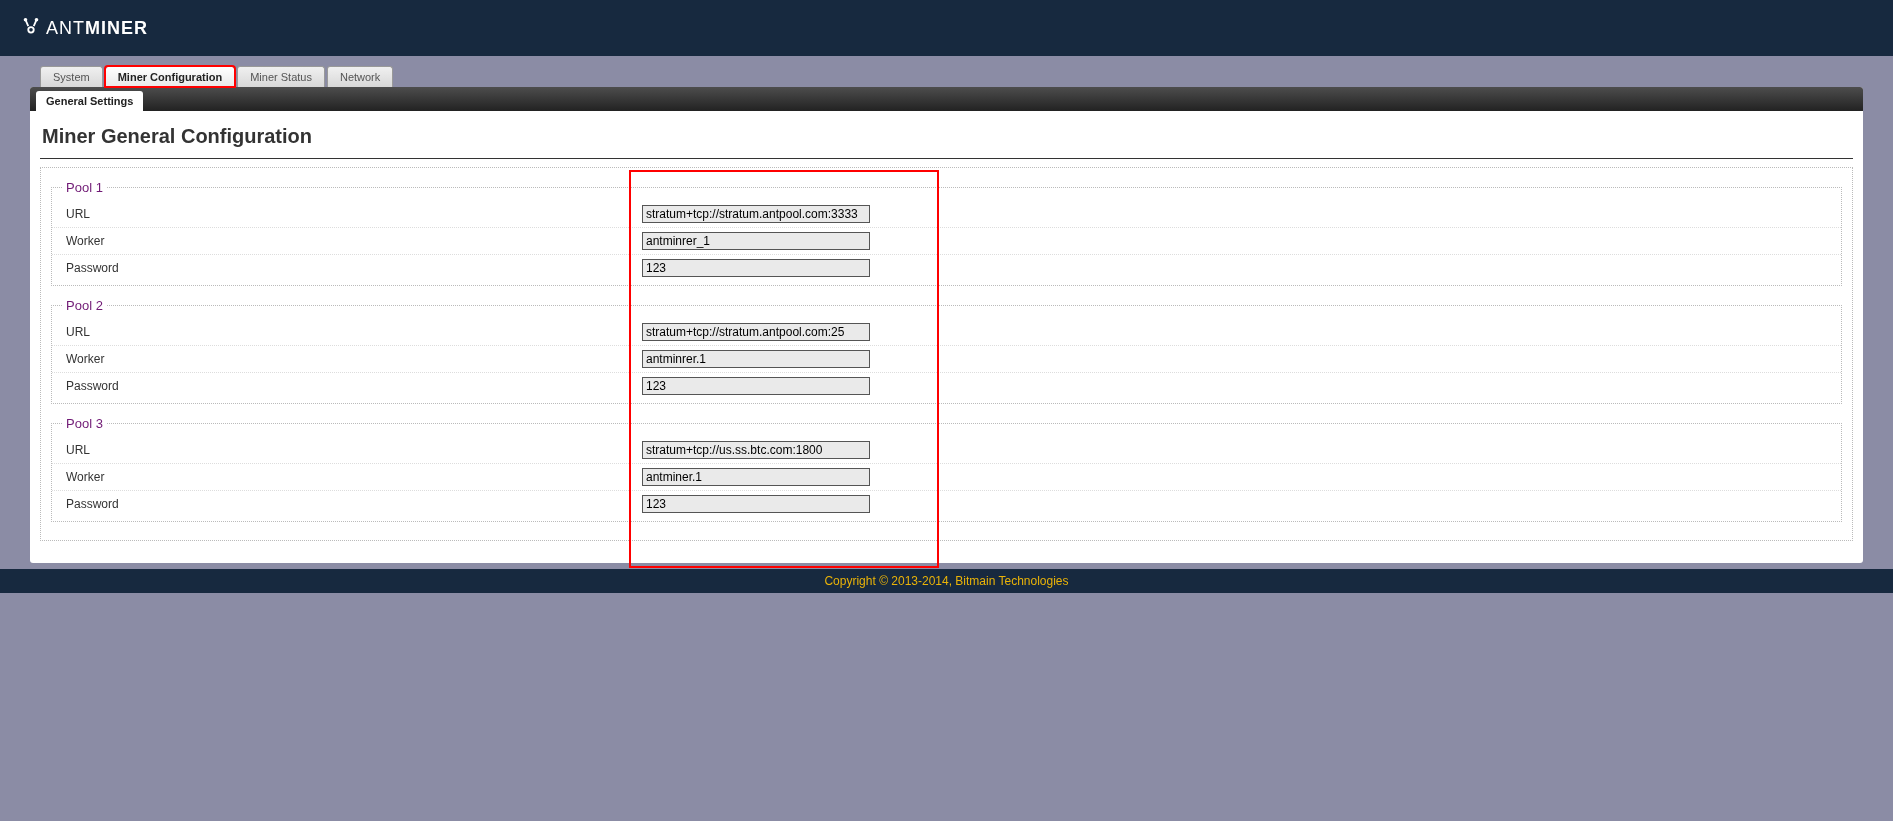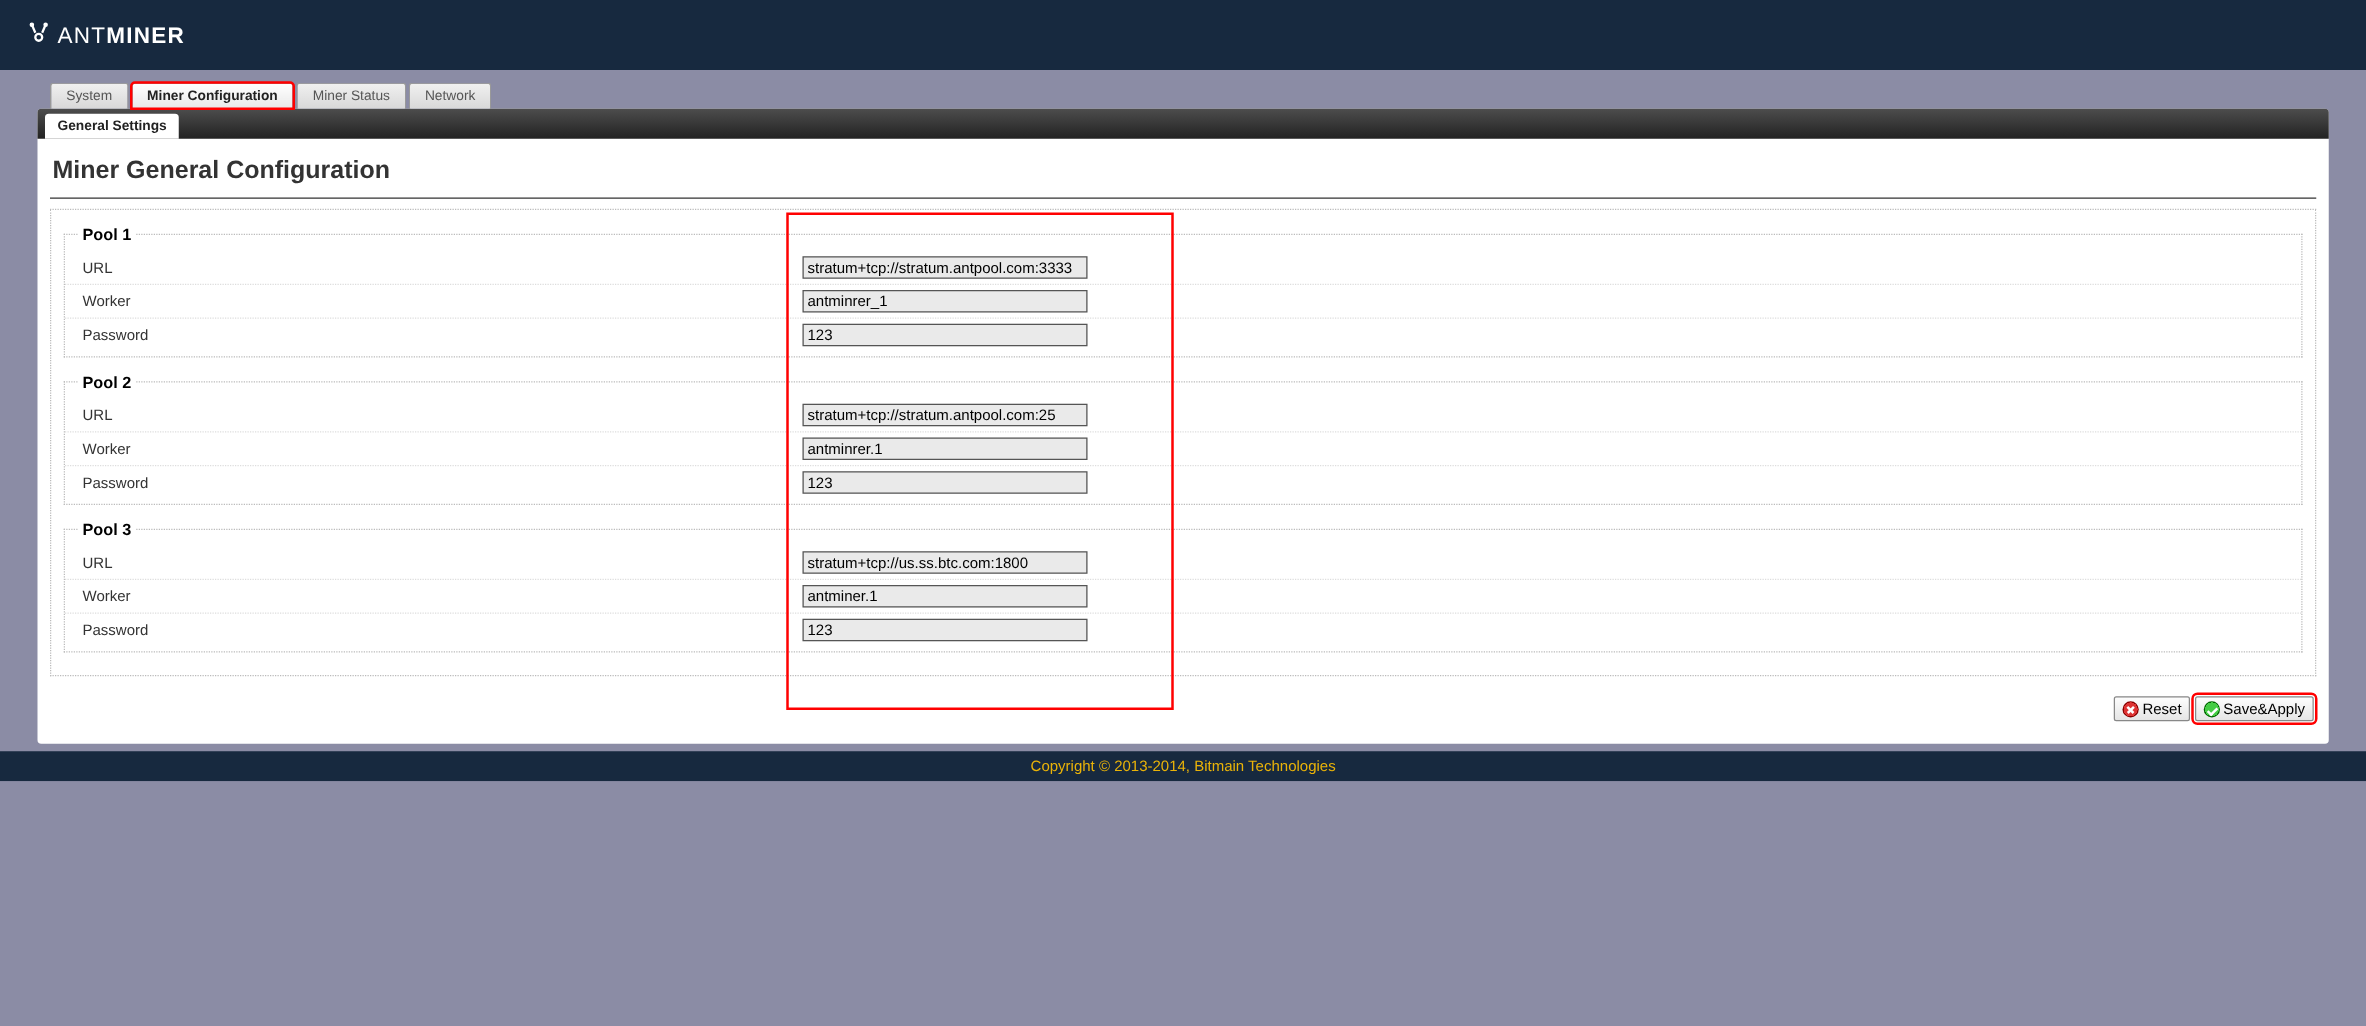--- a/index.html
+++ b/index.html
@@ -37,21 +37,21 @@
   }
   .page-title { font-family: "Trebuchet MS", sans-serif; font-size: 20px; font-weight: bold; padding: 14px 12px 10px 12px; }
   .hr { border: 0; border-top: 1px solid #333; margin: 0 10px 8px 10px; }
   .form-area { border: 1px dotted #bbb; margin: 8px 10px; padding: 6px; position: relative; }
   fieldset {
     border: 1px dotted #bbb;
     margin: 6px 4px 12px 4px;
     padding: 6px 0 4px 0;
     position: relative;
   }
-  legend { color: #000000; font-weight: bold; font-size: 13px; padding: 0 4px; margin-left: 10px; font-family: "Trebuchet MS", sans-serif;}
+  legend { color: #701a75; font-weight: normal; font-size: 13px; padding: 0 4px; margin-left: 10px; font-family: "Trebuchet MS", sans-serif;}
   .field-row { display: flex; align-items: center; border-bottom: 1px dotted #ddd; padding: 4px 0; }
   .field-row:last-child { border-bottom: none; }
   .field-label { width: 590px; padding-left: 14px; color: #333; font-size: 12px; }
   .field-input input {
     width: 228px;
     font-family: Verdana, sans-serif;
     font-size: 12px;
     background: #eaeaea;
     border: 1px solid #555;
     padding: 1px 3px;
@@ -165,25 +165,15 @@
       </div>
       <div class="field-row">
         <div class="field-label">Password</div>
         <div class="field-input"><input type="text" value="123" style=""></div>
       </div>
     </fieldset>
 
     <div class="highlight-box" style="left:588px; top:2px; width:310px; height:398px;"></div>
   </div>
 
-  <div class="buttons-row">
-    <button class="btn">
-      <span class="icon icon-reset"></span>
-      <span>Reset</span>
-    </button>
-    <button class="btn btn-highlighted">
-      <span class="icon icon-apply"></span>
-      <span>Save&amp;Apply</span>
-    </button>
-  </div>
 </div>
 
 <div class="footer">Copyright © 2013-2014, Bitmain Technologies</div>
 
 </body></html>

